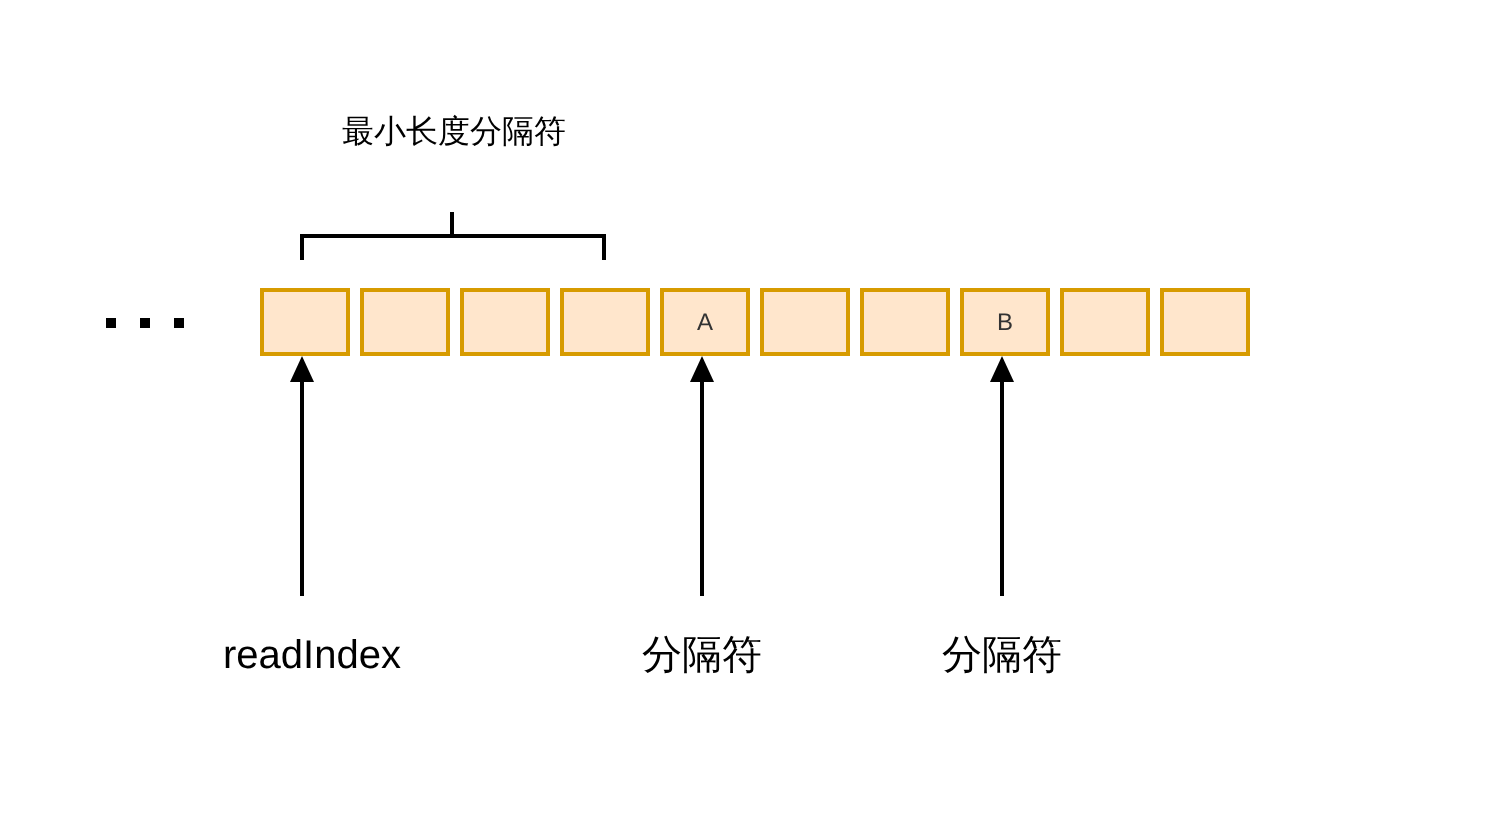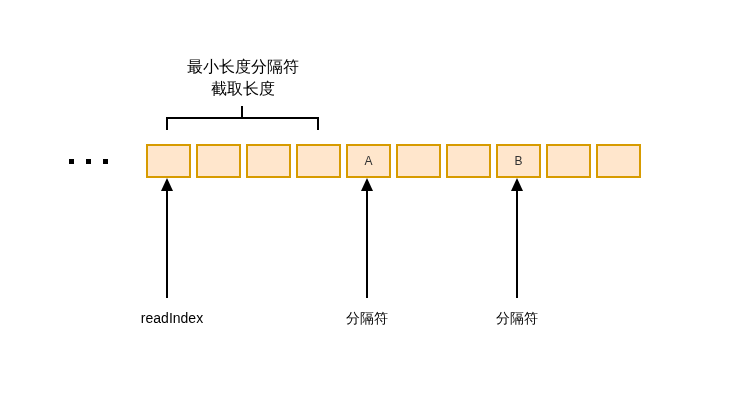--- a/index.html
+++ b/index.html
@@ -4,21 +4,20 @@
 <style>
   html, body { margin: 0; padding: 0; background: #ffffff; }
   .stage {
     position: relative;
     width: 648px;
     height: 413px;
     background: #ffffff;
     overflow: hidden;
     font-family: "Liberation Sans", sans-serif;
     color: var(--text, #000000);
-    margin-left: 16px;
   }
 
   
   .top-annotation {
     position: absolute;
     left: 227px;
     top: 56px;
     transform: translateX(-50%);
     text-align: center;
     font-size: 16px;
@@ -100,36 +99,35 @@
     left: 6px;
     top: 10px;
     width: 2px;
     height: 110px;
     background: var(--line, #000000);
   }
 
   
   .label {
     position: absolute;
-    top: 308px;
+    top: 318px;
     transform: translateX(-50%);
     text-align: center;
-    font-size: 14px;
+    font-size: 20px;
     line-height: 21px;
     white-space: nowrap;
   }
 </style>
 </head>
 <body>
 
 <div class="stage">
 
   <div class="top-annotation">
     <div>最小长度分隔符</div>
-    <div>截取长度</div>
   </div>
 
   <div class="bracket"></div>
   <div class="bracket-tick"></div>
 
   <div class="dots dots-left" aria-label="...">
     <span class="dot"></span>
     <span class="dot"></span>
     <span class="dot"></span>
   </div>

